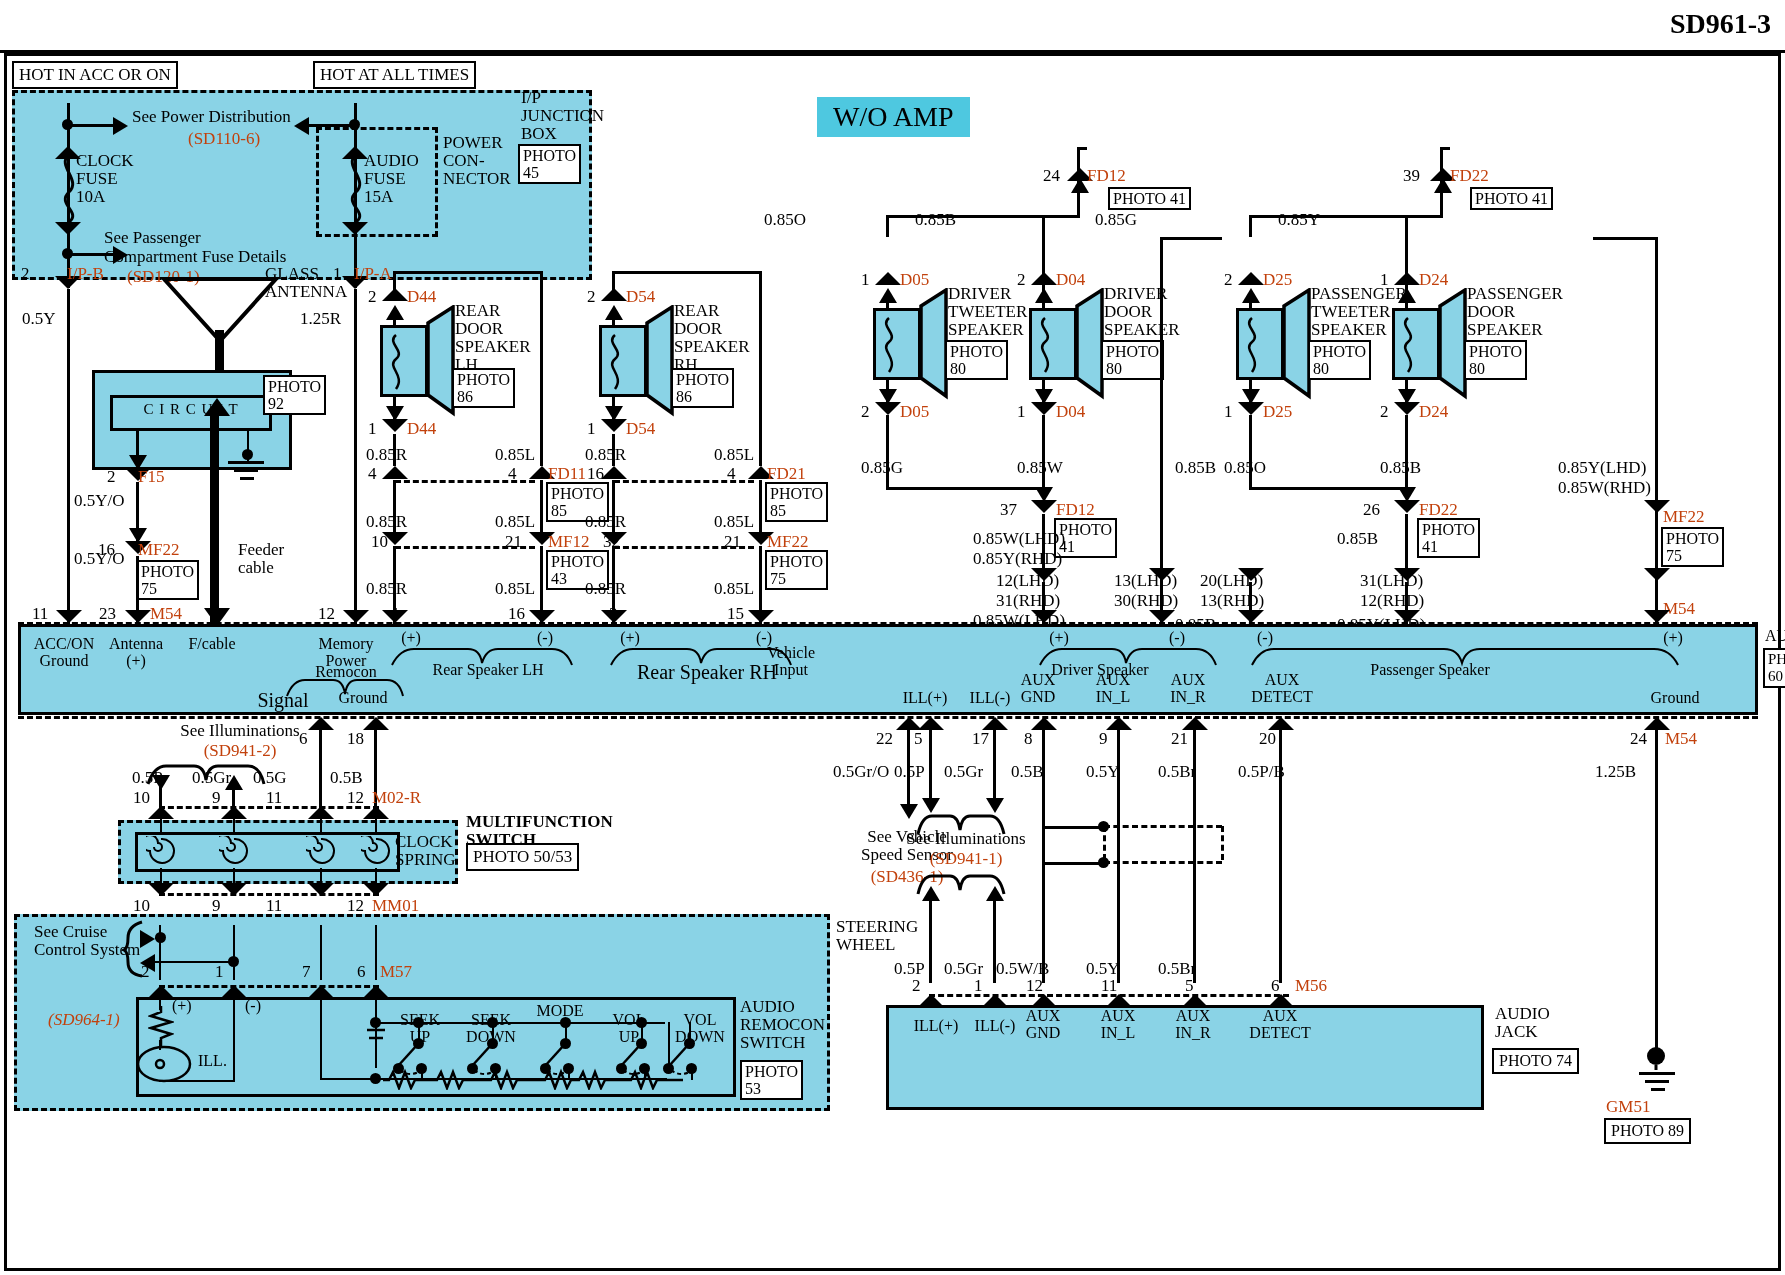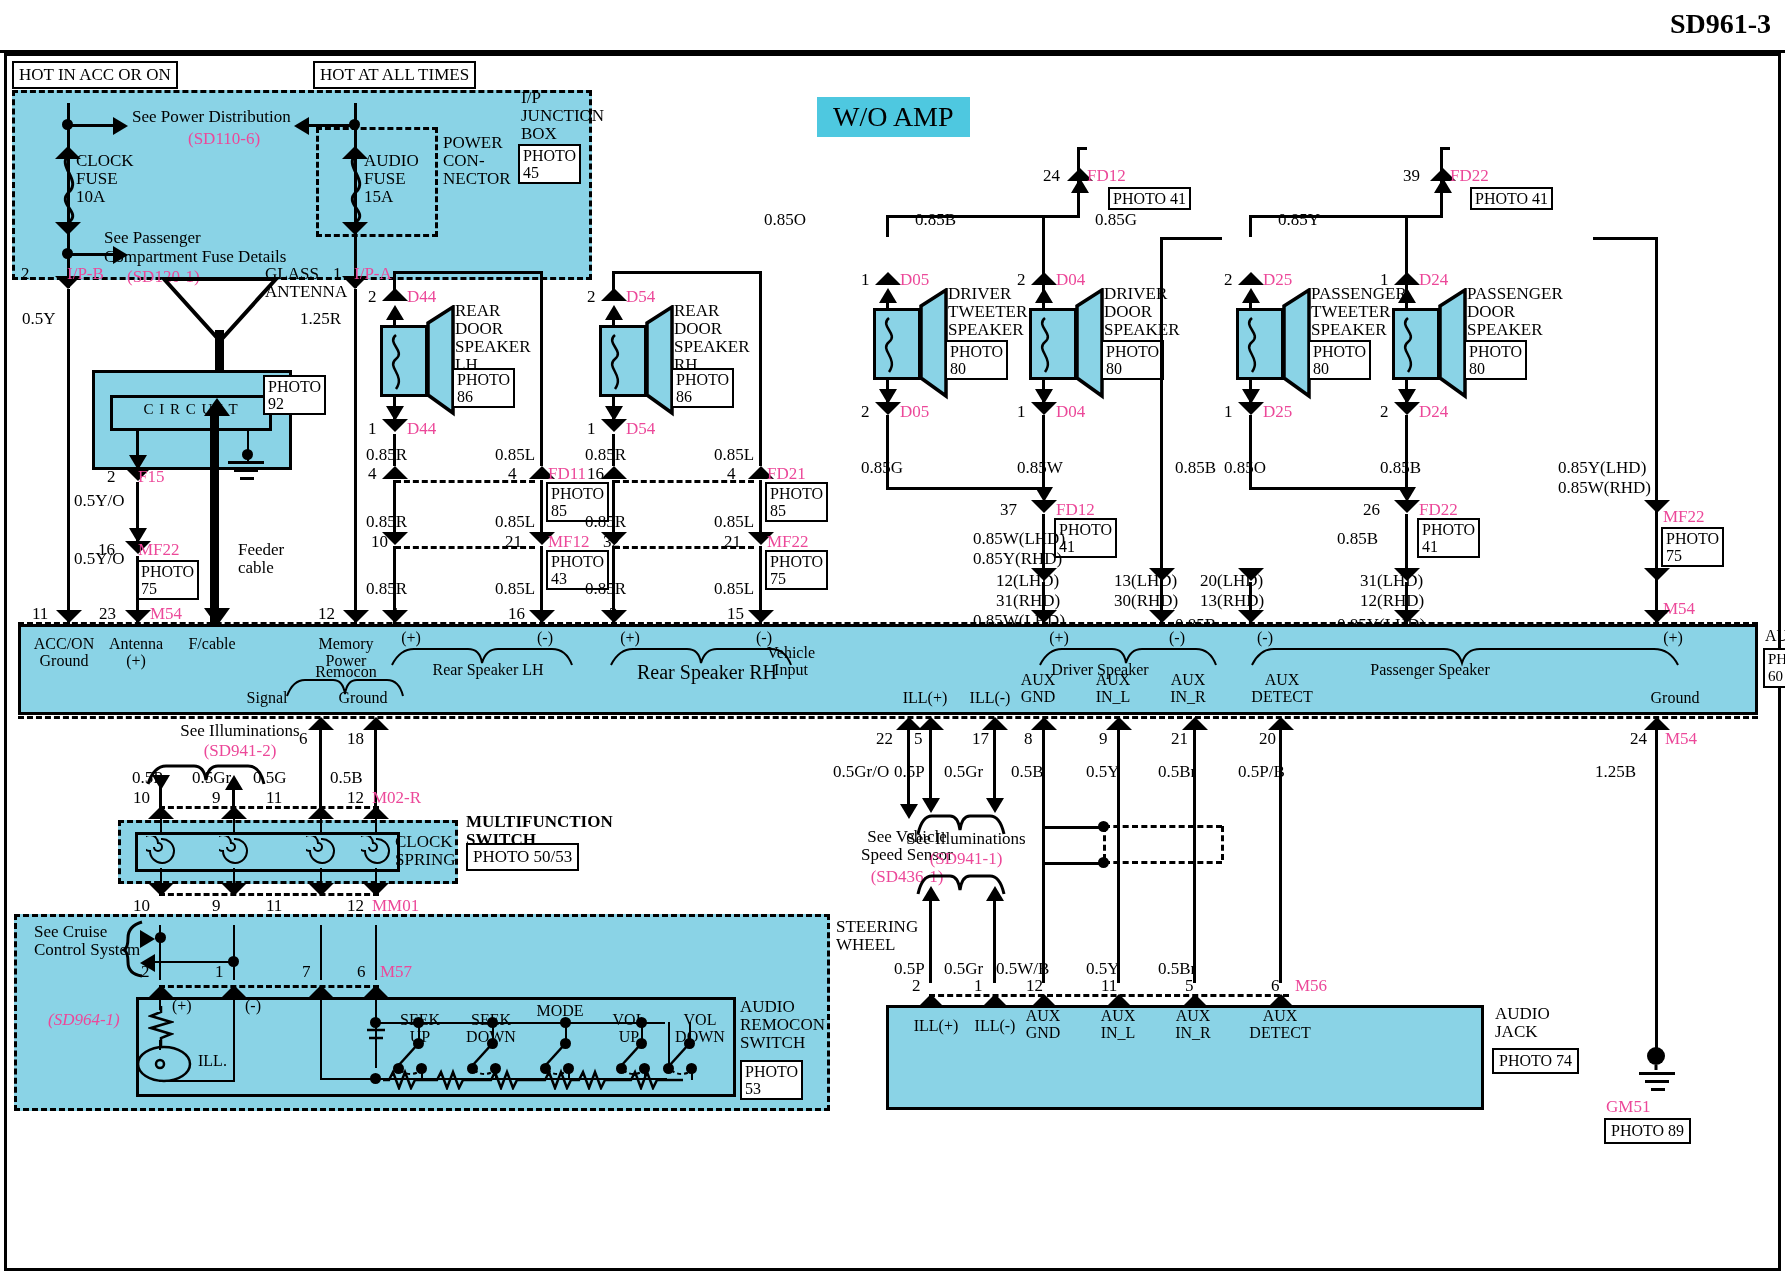--- a/index.html
+++ b/index.html
@@ -3,21 +3,21 @@
 <meta charset="utf-8">
 <style>
   html,body{margin:0;padding:0;background:#fff;}
   body{font-family:"Liberation Serif",serif;}
   #page{position:relative;width:1785px;height:1275px;background:#fff;overflow:hidden;}
   .abs{position:absolute;}
   .cyan{background:#8ad3e6;}
   
   .t{position:absolute;white-space:pre;font-family:"Liberation Serif",serif;color:#000;font-size:17px;line-height:1.05;}
   .tb{font-weight:bold;}
-  .blue{color:#ec4899;}
+  .blue{color:#c2410c;}
   .ctr{text-align:center;}
   
   .solidbox{position:absolute;border:2px solid #000;box-sizing:border-box;background:transparent;}
   .dashbox{position:absolute;border:3px dashed #000;box-sizing:border-box;}
   .photo{position:absolute;border:2px solid #000;background:#fff;box-sizing:border-box;
          font-family:"Liberation Serif",serif;font-size:16px;line-height:17px;padding:1px 3px;color:#000;white-space:pre;}
   .titlebox{position:absolute;border:2px solid #000;background:#fff;box-sizing:border-box;
          font-family:"Liberation Serif",serif;font-size:17px;padding:2px 5px;color:#000;white-space:pre;}
   
   .v{position:absolute;background:#000;width:3px;}
@@ -493,21 +493,21 @@
   <div class="chvdn" style="position:absolute;left:1644px;top:610px;"></div>
 
   <div class="t ctr" style="left:14px;top:636px;width:100px;font-size:16px;">ACC/ON
 Ground</div>
   <div class="t ctr" style="left:86px;top:636px;width:100px;font-size:16px;">Antenna
 (+)</div>
   <div class="t ctr" style="left:162px;top:636px;width:100px;font-size:16px;">F/cable</div>
   <div class="t ctr" style="left:296px;top:636px;width:100px;font-size:16px;">Memory
 Power</div>
   <div class="t ctr" style="left:286px;top:664px;width:120px;font-size:16px;">Remocon</div>
-  <div class="t ctr" style="left:232px;top:690px;width:70px;font-size:16px;">Signal</div>
+  <div class="t ctr" style="left:248px;top:690px;width:70px;font-size:20px;">Signal</div>
   <div class="t ctr" style="left:328px;top:690px;width:70px;font-size:16px;">Ground</div>
   <div class="t ctr" style="left:396px;top:630px;width:30px;font-size:16px;">(+)</div>
   <div class="t ctr" style="left:530px;top:630px;width:30px;font-size:16px;">(-)</div>
   <div class="t ctr" style="left:398px;top:662px;width:180px;font-size:16px;">Rear Speaker LH</div>
   <div class="t ctr" style="left:615px;top:630px;width:30px;font-size:16px;">(+)</div>
   <div class="t ctr" style="left:749px;top:630px;width:30px;font-size:16px;">(-)</div>
   <div class="t ctr" style="left:617px;top:662px;width:180px;font-size:20px;">Rear Speaker RH</div>
   <div class="t ctr" style="left:736px;top:645px;width:110px;font-size:16px;">Vehicle
 Input</div>
   <div class="t ctr" style="left:1044px;top:630px;width:30px;font-size:16px;">(+)</div>

